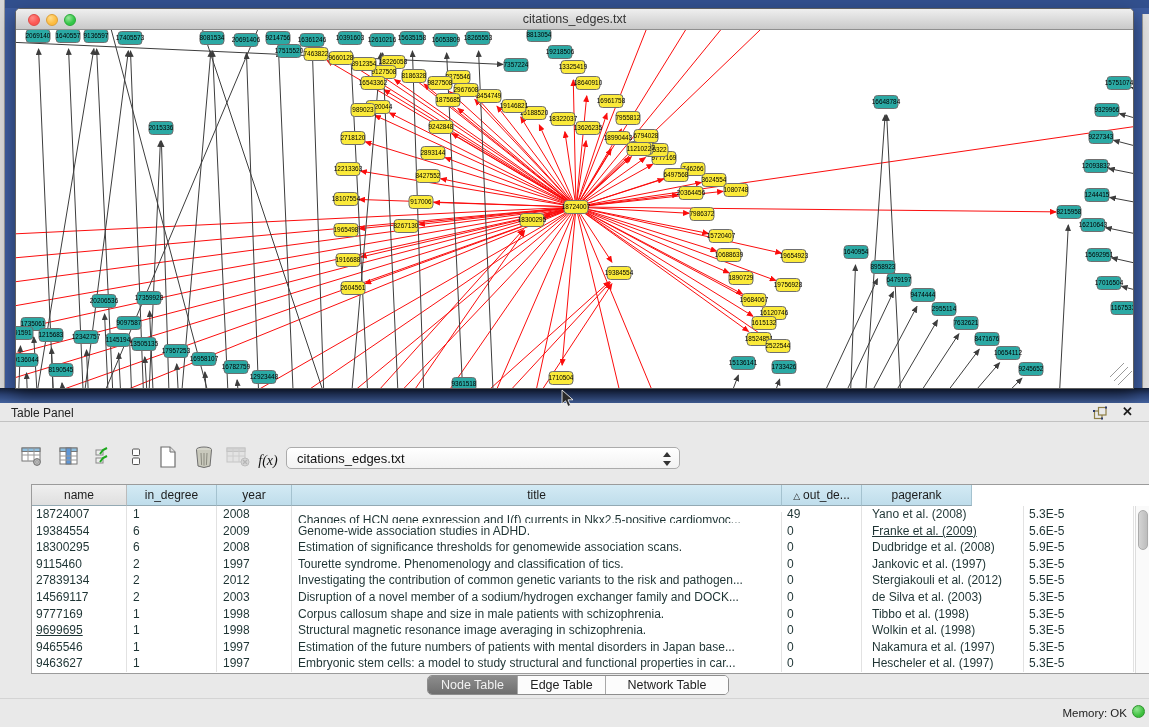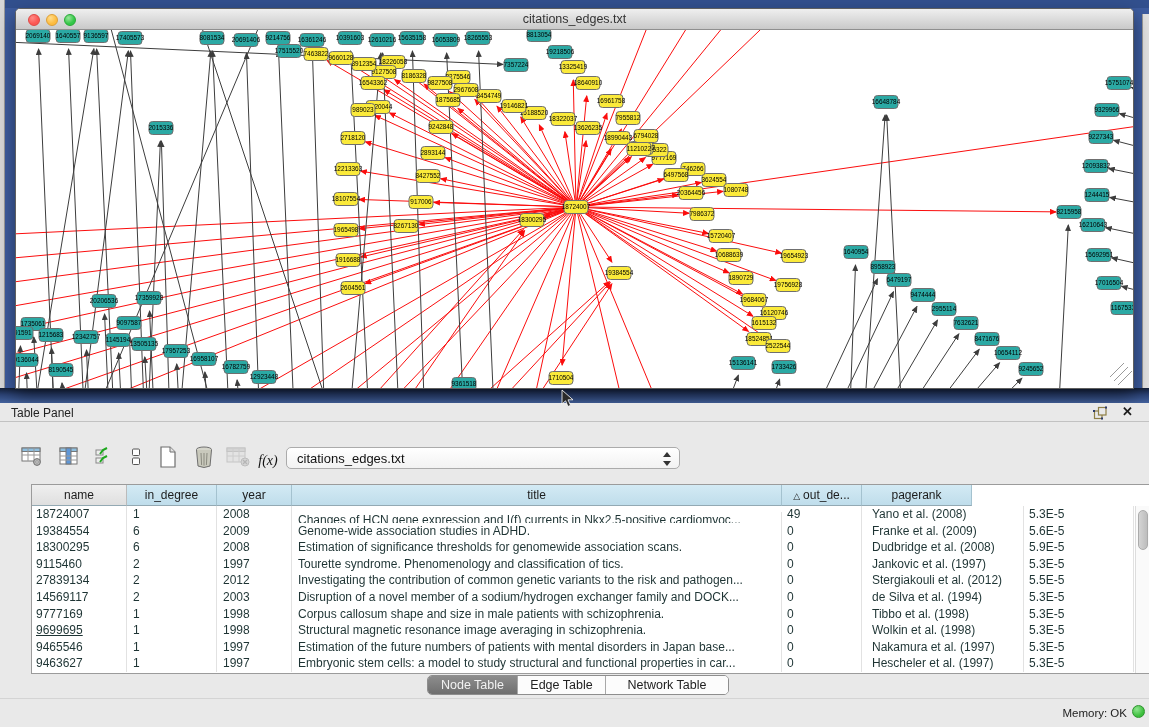--- a/index.html
+++ b/index.html
@@ -594,21 +594,21 @@
             <div class="td" style="width: 80px; padding-left: 5px;">49</div>
             <div class="td" style="width: 162px; padding-left: 10px;">Yano et al. (2008)</div>
             <div class="td" style="width: 110px; padding-left: 5px;">5.3E-5</div>
           </div>
           <div class="tr">
             <div class="td" style="width: 95px; padding-left: 4px;">19384554</div>
             <div class="td" style="width: 90px; padding-left: 6px;">6</div>
             <div class="td" style="width: 75px; padding-left: 6px;">2009</div>
             <div class="td" style="width: 490px; padding-left: 6px;">Genome-wide association studies in ADHD.</div>
             <div class="td" style="width: 80px; padding-left: 5px;">0</div>
-            <div class="td" style="width: 162px; padding-left: 10px;">Franke et al. (2009)</div>
+            <div class="td" style="width: 162px; padding-left: 10px; text-decoration: underline;">Franke et al. (2009)</div>
             <div class="td" style="width: 110px; padding-left: 5px;">5.6E-5</div>
           </div>
           <div class="tr">
             <div class="td" style="width: 95px; padding-left: 4px;">18300295</div>
             <div class="td" style="width: 90px; padding-left: 6px;">6</div>
             <div class="td" style="width: 75px; padding-left: 6px;">2008</div>
             <div class="td" style="width: 490px; padding-left: 6px;">Estimation of significance thresholds for genomewide association scans.</div>
             <div class="td" style="width: 80px; padding-left: 5px;">0</div>
             <div class="td" style="width: 162px; padding-left: 10px;">Dudbridge et al. (2008)</div>
             <div class="td" style="width: 110px; padding-left: 5px;">5.9E-5</div>
@@ -630,21 +630,21 @@
             <div class="td" style="width: 80px; padding-left: 5px;">0</div>
             <div class="td" style="width: 162px; padding-left: 10px;">Stergiakouli et al. (2012)</div>
             <div class="td" style="width: 110px; padding-left: 5px;">5.5E-5</div>
           </div>
           <div class="tr">
             <div class="td" style="width: 95px; padding-left: 4px;">14569117</div>
             <div class="td" style="width: 90px; padding-left: 6px;">2</div>
             <div class="td" style="width: 75px; padding-left: 6px;">2003</div>
             <div class="td" style="width: 490px; padding-left: 6px;">Disruption of a novel member of a sodium/hydrogen exchanger family and DOCK...</div>
             <div class="td" style="width: 80px; padding-left: 5px;">0</div>
-            <div class="td" style="width: 162px; padding-left: 10px;">de Silva et al. (1994)</div>
+            <div class="td" style="width: 162px; padding-left: 10px;">de Silva et al. (2003)</div>
             <div class="td" style="width: 110px; padding-left: 5px;">5.3E-5</div>
           </div>
           <div class="tr">
             <div class="td" style="width: 95px; padding-left: 4px;">9777169</div>
             <div class="td" style="width: 90px; padding-left: 6px;">1</div>
             <div class="td" style="width: 75px; padding-left: 6px;">1998</div>
             <div class="td" style="width: 490px; padding-left: 6px;">Corpus callosum shape and size in male patients with schizophrenia.</div>
             <div class="td" style="width: 80px; padding-left: 5px;">0</div>
             <div class="td" style="width: 162px; padding-left: 10px;">Tibbo et al. (1998)</div>
             <div class="td" style="width: 110px; padding-left: 5px;">5.3E-5</div>

